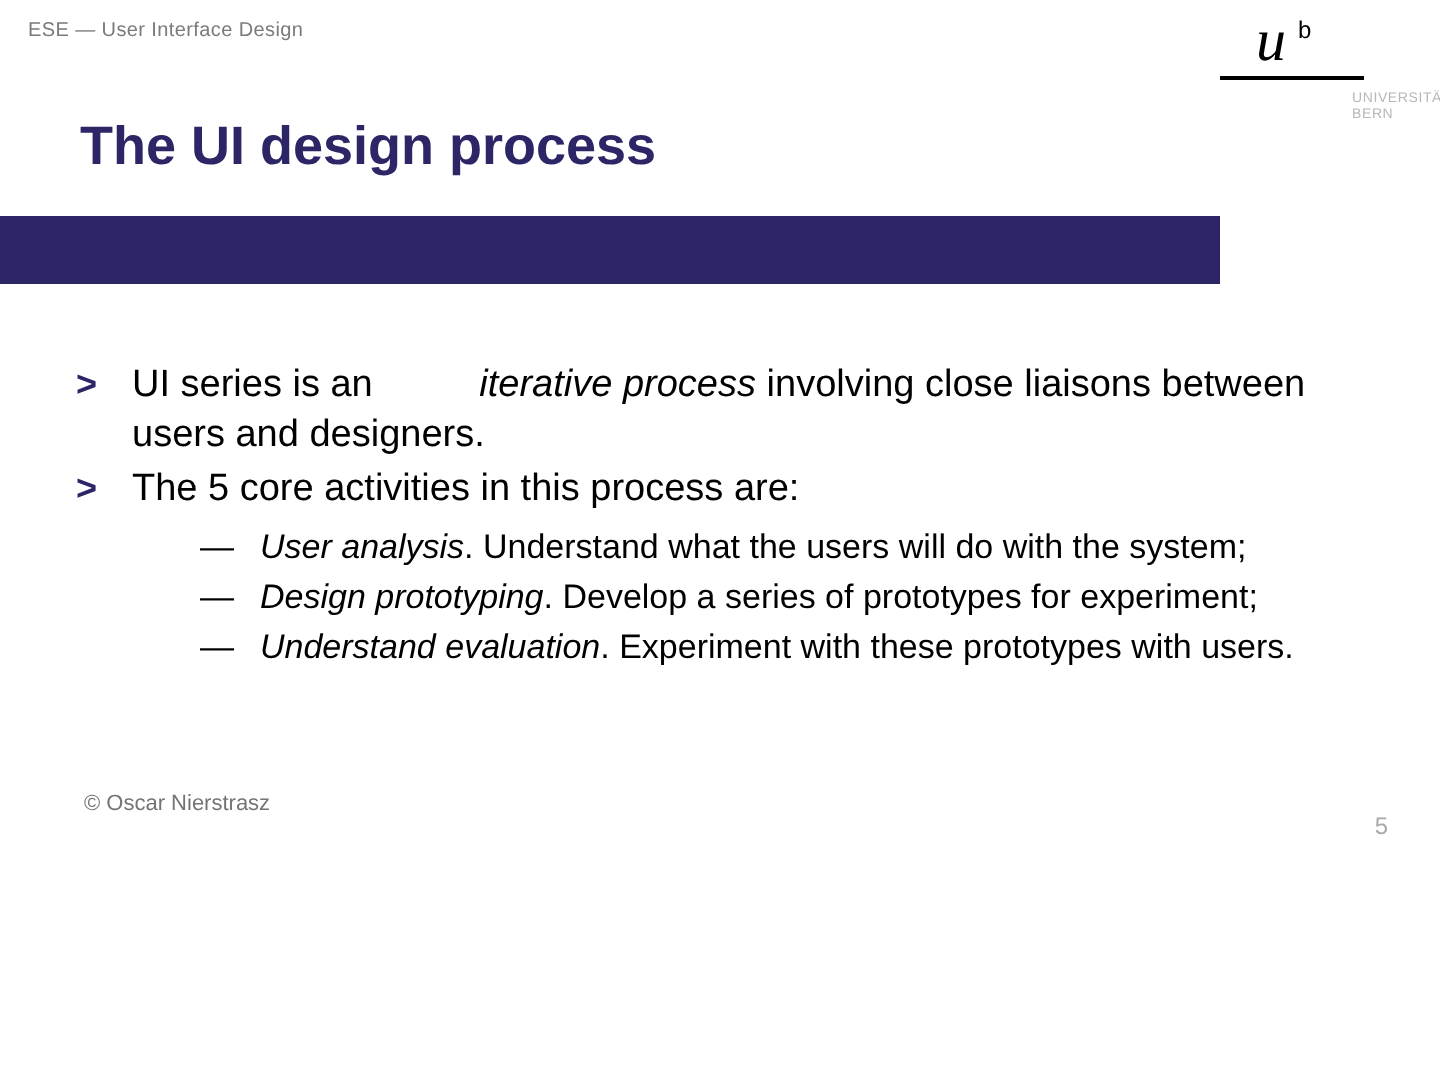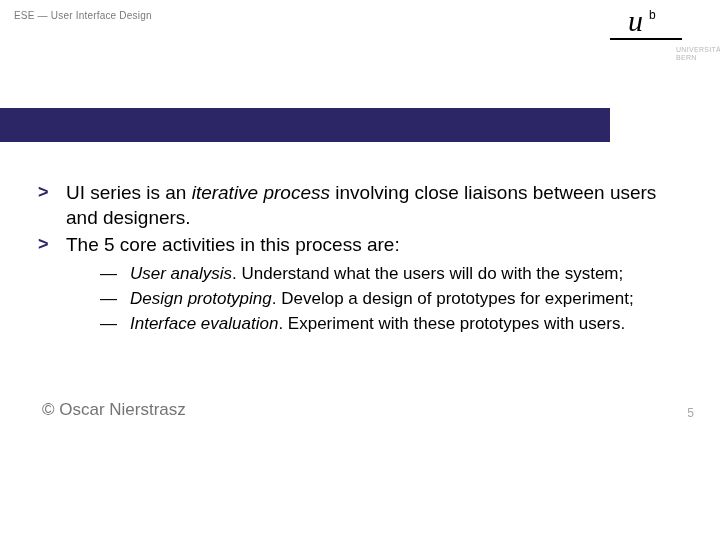--- a/index.html
+++ b/index.html
@@ -14,38 +14,39 @@
   .logo-underline { width: 72px; height: 2px; background: #000; margin-top: 2px; }
   .logo-txt { font-size: 7px; color: #b7b7b7; letter-spacing: 0.3px; line-height: 1.2; margin-top: 6px; margin-left: 66px;}
   .logo-txt .uni-line { display:block; } 
   .blue-band { position: absolute; top: 108px; left: 0; width: 720px; height: 34px; background: #2c2566; }
   .logo-cover { position:absolute; top:0; right:0; width:110px; height:142px; background:#fff; }
   .content { position: absolute; top: 180px; left: 38px; width: 640px; color: #000; }
   .main-list { list-style: none; }
   .main-list > li { display: flex; font-size: 19px; line-height: 1.32; margin-bottom: 2px; }
   .main-list .bullet { color: #2c2566; font-weight: 700; width: 28px; flex: 0 0 28px; font-size: 18px; padding-top:1px;}
   .main-list .txt { flex: 1; }
-  .txt em { font-style: italic; }
+  .txt em { font-style: italic; margin-left: 48px; }
   .sub-list { list-style: none; margin-top: 6px; margin-left: 62px; }
   .sub-list > li { display: flex; font-size: 17px; line-height: 1.35; margin-bottom: 2px; }
   .sub-list .dash { width: 30px; flex: 0 0 30px; color: #000; }
   .sub-list .stxt { flex: 1; }
-  .footer-left { position: absolute; left: 42px; bottom: 20px; font-size: 17px; color: #747474; }
+  .footer-left { position: absolute; left: 42px; bottom: 32px; font-size: 11px; color: #747474; }
   .footer-right { position: absolute; right: 26px; bottom: 20px; font-size: 12px; color: #a9a9a9; }
   .italic { font-style: italic; }
 </style>
 </head>
 <body>
 
 <div class="slide">
 
   <div class="blue-band"></div>
   <div class="logo-cover"></div>
 
   <div class="breadcrumb">ESE — User Interface Design</div>
+  <div class="title">The UI design process</div>
 
   <div class="logo">
     <div class="logo-row">
       <span class="logo-u">u</span>
       <span class="logo-b">b</span>
     </div>
     <div class="logo-underline"></div>
     <div class="logo-txt">
       <span class="uni-line">UNIVERSITÄT</span>
       <span class="uni-line">BERN</span>
@@ -67,24 +68,24 @@
         </span>
       </li>
     </ul>
     <ul class="sub-list">
       <li>
         <span class="dash">—</span>
         <span class="stxt"><span class="italic">User analysis</span><span>. Understand what the users will do with the system;</span></span>
       </li>
       <li>
         <span class="dash">—</span>
-        <span class="stxt"><span class="italic">Design prototyping</span><span>. Develop a design of prototypes for experiment;</span></span>
+        <span class="stxt"><span class="italic">Design prototyping</span><span>. Develop a series of prototypes for experiment;</span></span>
       </li>
       <li>
         <span class="dash">—</span>
-        <span class="stxt"><span class="italic">Interface evaluation</span><span>. Experiment with these prototypes with users.</span></span>
+        <span class="stxt"><span class="italic">Understand evaluation</span><span>. Experiment with these prototypes with users.</span></span>
       </li>
     </ul>
   </div>
 
   <div class="footer-left">© Oscar Nierstrasz</div>
   <div class="footer-right">5</div>
 </div>
 
 </body></html>

